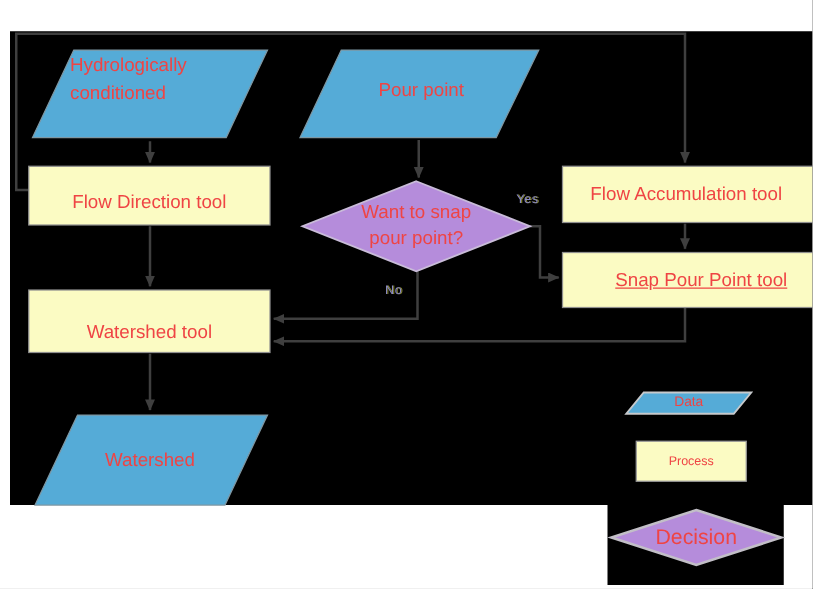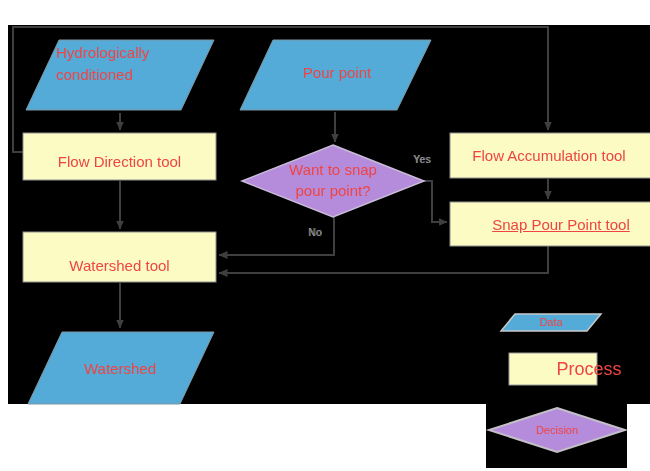--- a/index.html
+++ b/index.html
@@ -20,22 +20,22 @@
   #flow-accumulation-label { left:450px; top:133px; width:198px; height:45px; }
   #snap-pour-point-label { left:462px; top:202px; width:198px; height:44px;text-decoration:underline; }
   #watershed-tool-label { left:23px; top:232px; width:193px; height:66px; }
   #decision-label { left:263px; top:159px; width:140px; text-align:center; line-height:21px; }
   #watershed-label { left:40px; top:332px; width:160px; height:72px; }
   .edge-lbl { position:absolute; font-size:10px; color:#8a8ac4;
               text-shadow: 1px 0 0 rgba(190,190,70,0.7); letter-spacing:0.5px; }
   #yes-label { left:413px; top:154px; }
   #no-label  { left:308px; top:227px; }
   #legend-data-label { left:501px; top:313px; width:100px; height:18px; font-size:11px; }
-  #legend-process-label { left:509px; top:353px; width:88px; height:32px; font-size:18px;padding-left:36px; }
-  #legend-decision-label { left:489px; top:408px; width:136px; height:44px; font-size:11px; }
+  #legend-process-label { left:509px; top:353px; width:88px; height:32px; font-size:10px; }
+  #legend-decision-label { left:489px; top:408px; width:136px; height:44px; font-size:17px; }
 </style>
 </head>
 <body>
 
 <div class="canvas">
 
   <div id="bg-main" class="bg"></div>
   <div id="bg-decision" class="bg"></div>
 
   <svg class="layer" width="650" height="471" viewBox="0 0 650 471">

